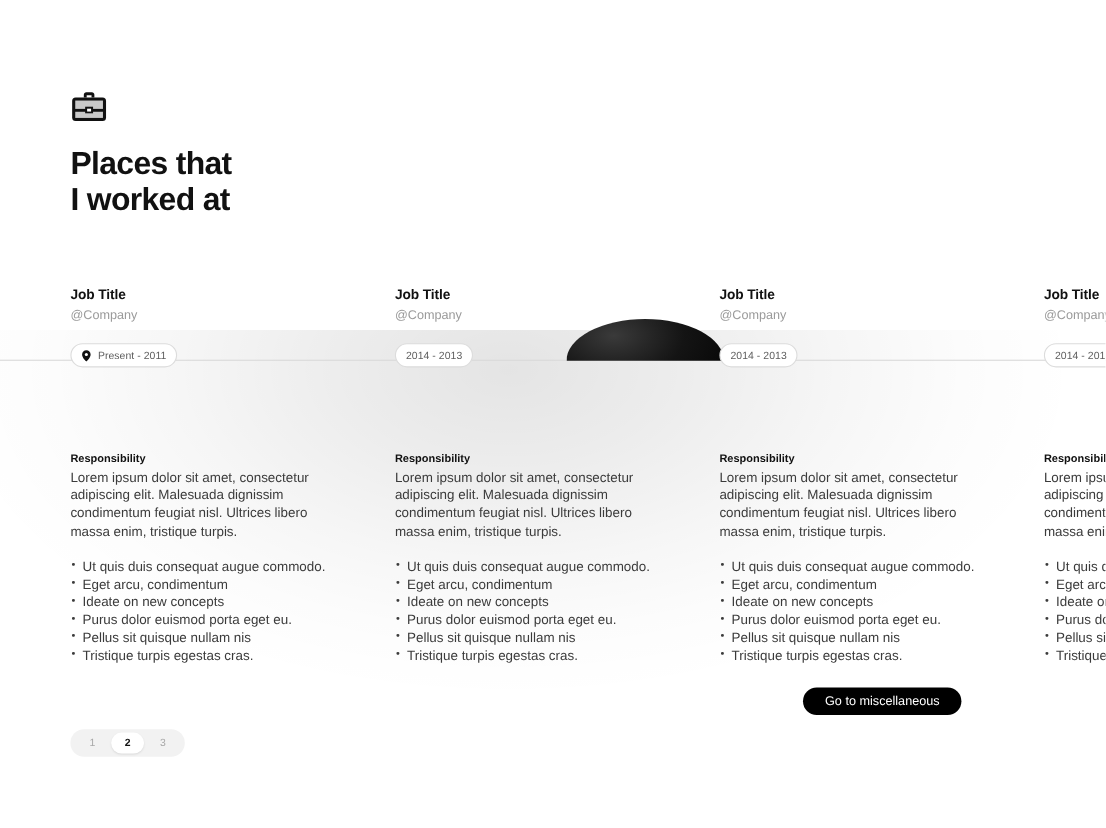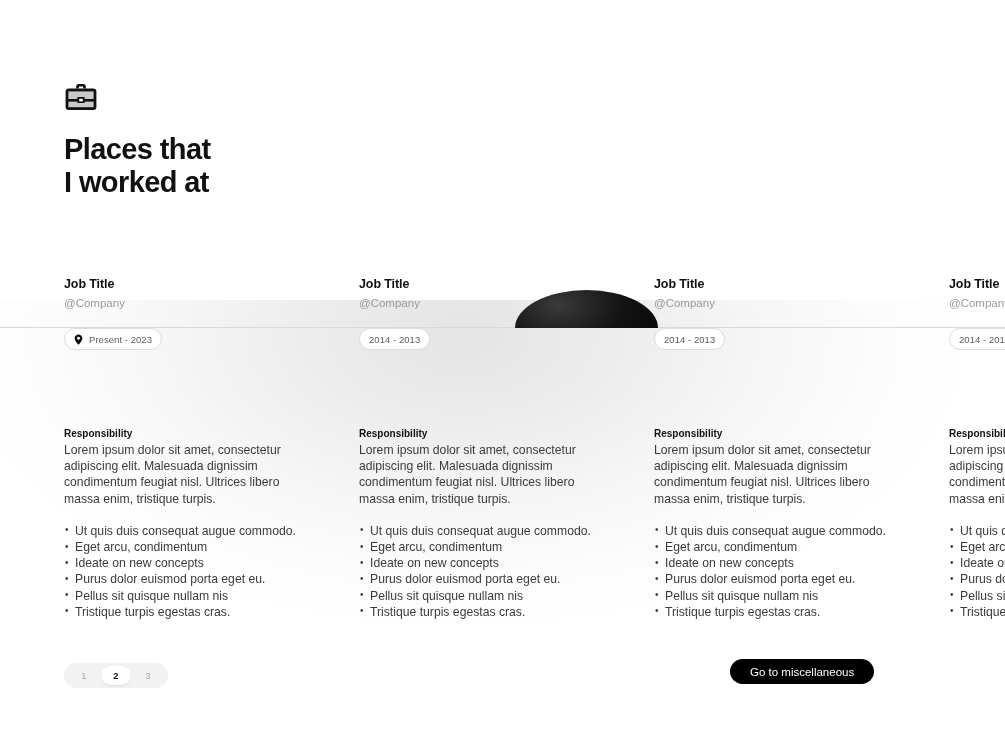--- a/index.html
+++ b/index.html
@@ -90,21 +90,21 @@
     top: 0;
     width: 143px;
     height: 76px;
     border-radius: 50%;
     background: radial-gradient(ellipse at 30% 20%, #3a3a3a 0%, #141414 45%, #000000 100%);
   }
 
   
   .col {
     position: absolute;
-    top: 276px;
+    top: 260px;
     width: 252px;
     z-index: 5;
   }
   .col-0 { left: 64px; }
   .col-1 { left: 359px; }
   .col-2 { left: 654px; }
   .col-3 { left: 949px; }
 
   .job-title {
     font-size: 12.5px;
@@ -216,21 +216,21 @@
     background: #ffffff;
     color: #111111;
     font-weight: bold;
     box-shadow: 0 1px 2px rgba(0,0,0,0.10);
   }
 
   
   .cta {
     position: absolute;
     left: 730px;
-    top: 659px;
+    top: 625px;
     height: 25px;
     padding: 0 20px;
     border: none;
     border-radius: 13px;
     background: #000000;
     color: #ffffff;
     font-family: "Liberation Sans", sans-serif;
     font-size: 11.5px;
     cursor: pointer;
     display: inline-flex;
@@ -269,21 +269,21 @@
         <div class="job-title">Job Title</div>
         <div class="company">@Company</div>
         <div class="pill-row">
           <span class="date-pill">
             <span>
               <svg class="pin-icon" viewBox="0 0 10 12" xmlns="http://www.w3.org/2000/svg">
                 <path d="M5 0.4C2.6 0.4 0.7 2.3 0.7 4.7c0 3.1 3.6 6.5 4.0 6.8.2.2.4.2.6 0 .4-.3 4.0-3.7 4.0-6.8C9.3 2.3 7.4.4 5 .4z" fill="#111111"></path>
                 <circle cx="5" cy="4.6" r="1.55" fill="#ffffff"></circle>
               </svg>
             </span>
-            <span>Present - 2023</span>
+            <span>Present - 2011</span>
           </span>
         </div>
         <div class="resp-head">Responsibility</div>
         <div class="resp-body">Lorem ipsum dolor sit amet, consectetur adipiscing elit. Malesuada dignissim condimentum feugiat nisl. Ultrices libero massa enim, tristique turpis.</div>
         <ul class="resp-list">
           <li>Ut quis duis consequat augue commodo.</li>
           <li>Eget arcu, condimentum</li>
           <li>Ideate on new concepts</li>
           <li>Purus dolor euismod porta eget eu.</li>
           <li>Pellus sit quisque nullam nis</li>

